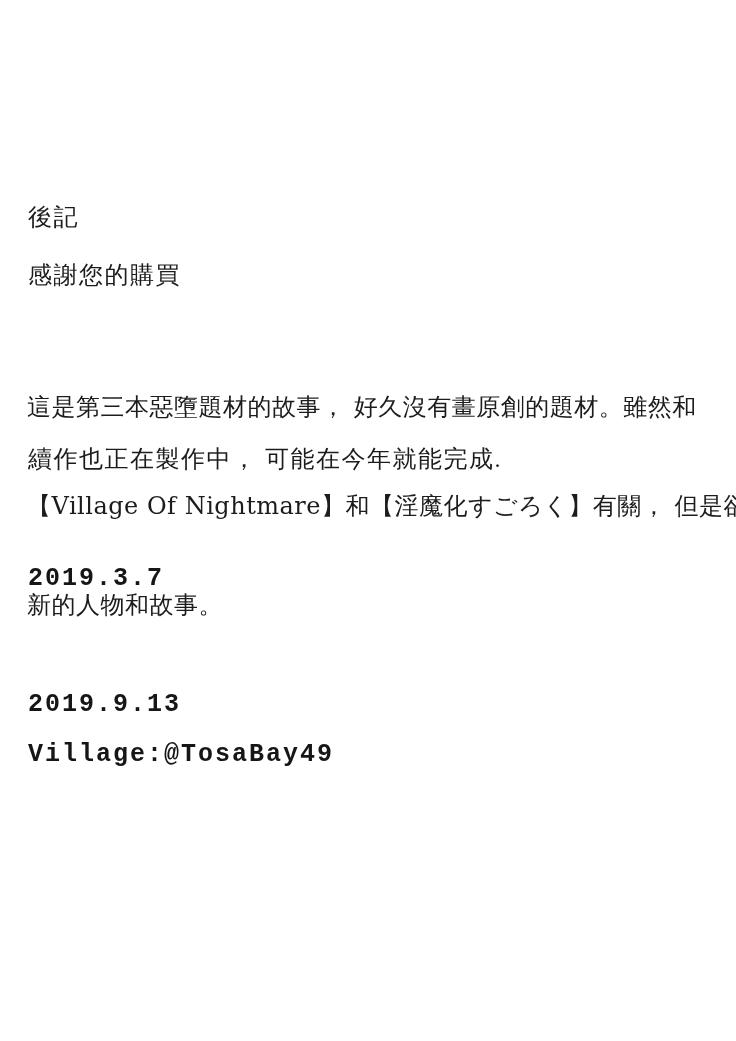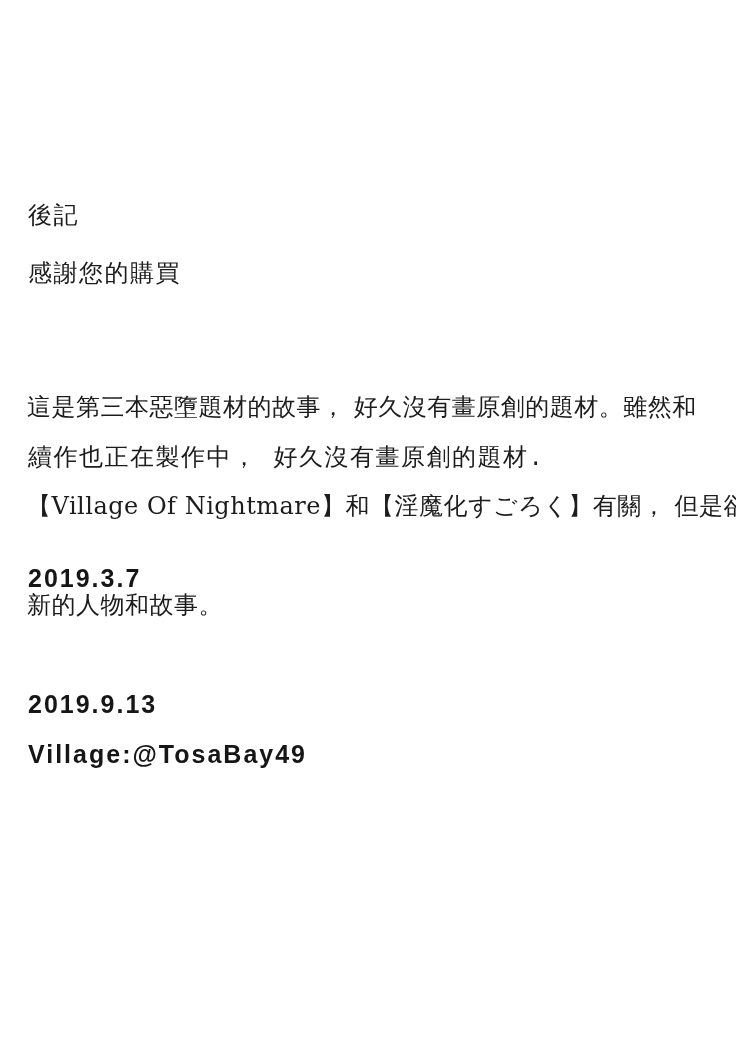--- a/index.html
+++ b/index.html
@@ -11,21 +11,21 @@
     position: relative;
     width: 736px;
     height: 1041px;
     background: #ffffff;
     overflow: hidden;
     color: #1c1c1c;
   }
   .cjk-line {
     position: absolute;
     left: 28px;
-    font-family: Liberation Mono, monospace;
+    font-family: Liberation Serif, serif;
     font-size: 24px;
     letter-spacing: 1.5px;
     white-space: pre;
     line-height: 1;
     color: #1c1c1c;
   }
   .cjk-paragraph {
     position: absolute;
     left: 27px;
     font-family: "DejaVu Serif", "Liberation Serif", serif;
@@ -34,21 +34,21 @@
     white-space: pre;
     line-height: 33px;
     color: #1c1c1c;
   }
   .cjk-paragraph .pline {
     display: block;
   }
   .mono-line {
     position: absolute;
     left: 28px;
-    font-family: Liberation Sans, sans-serif;
+    font-family: Liberation Mono, monospace;
     font-size: 25px;
     font-weight: bold;
     letter-spacing: 2px;
     white-space: pre;
     line-height: 1;
     color: #161616;
   }
 </style>
 </head>
 <body>
@@ -58,21 +58,21 @@
   <div class="cjk-line" style="top: 205px;">後記</div>
 
   <div class="cjk-line" style="top: 263px;">感謝您的購買</div>
 
   <div class="cjk-paragraph" style="top: 325px;">
     <span class="pline">這是第三本惡墮題材的故事， 好久沒有畫原創的題材。雖然和</span>
     <span class="pline">【Village Of Nightmare】和【淫魔化すごろく】有關， 但是卻是</span>
     <span class="pline">新的人物和故事。</span>
   </div>
 
-  <div class="cjk-line" style="top: 447px;">續作也正在製作中， 好久沒有畫原創的題材.</div>
+  <div class="cjk-line" style="top: 447px;">續作也正在製作中， 可能在今年就能完成.</div>
 
   <div class="mono-line" style="top: 566px;">2019.3.7</div>
 
 
   <div class="mono-line" style="top: 692px;">2019.9.13</div>
 
 
   <div class="mono-line" style="top: 742px;">Village:@TosaBay49</div>
 
 </div>

